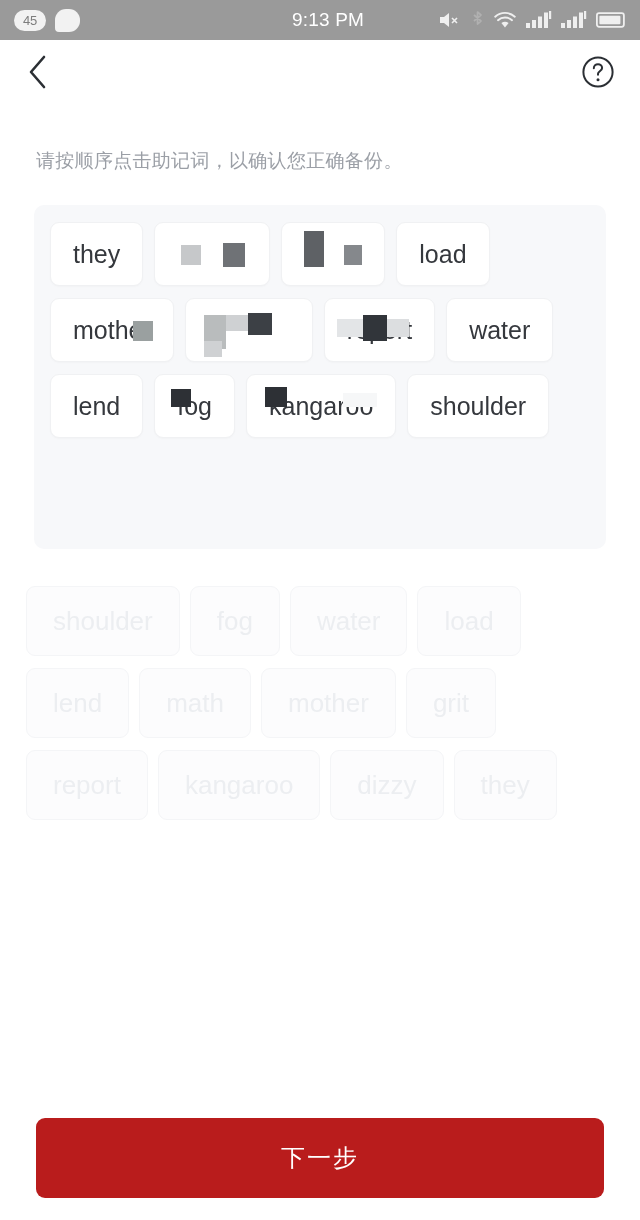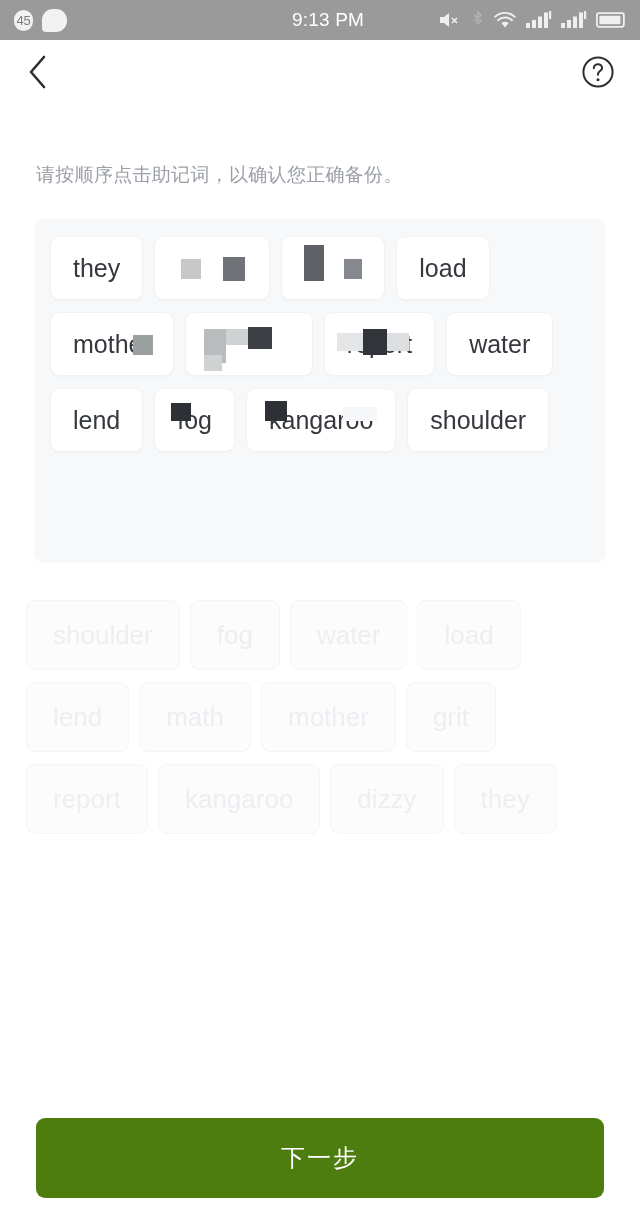--- a/index.html
+++ b/index.html
@@ -20,21 +20,21 @@
   .status-bar {
     height: 40px;
     background: #9a9a9a;
     display: flex;
     align-items: center;
     padding: 0 14px;
     position: relative;
   }
   .sb-left { display: flex; align-items: center; gap: 9px; }
   .sb-badge {
-    width: 19px; height: 21px;
+    width: 32px; height: 21px;
     border-radius: 11px;
     background: #f2f2f2;
     color: #7d7d7d;
     font-size: 13px;
     display: flex; align-items: center; justify-content: center;
     letter-spacing: -0.3px;
   }
   .sb-bubble {
     width: 25px; height: 23px;
     background: #f2f2f2;
@@ -73,21 +73,21 @@
 
   
   .heading-block { padding: 26px 36px 0 36px; }
   .page-title {
     font-size: 26px;
     font-weight: bold;
     color: #1f2226;
     letter-spacing: 0.5px;
   }
   .page-subtitle {
-    margin-top: 28px;
+    margin-top: 14px;
     font-size: 19px;
     color: #9b9fa6;
     letter-spacing: 0.3px;
   }
 
   
   .selected-panel {
     margin: 31px 34px 0 34px;
     background: #f7f8fa;
     border-radius: 10px;
@@ -152,21 +152,21 @@
     bottom: 0;
     height: 124px;
     display: flex;
     align-items: center;
     justify-content: center;
     background: #fff;
   }
   .next-button {
     width: 568px;
     height: 80px;
-    background: #4d7c0f;
+    background: #b91c1c;
     border-radius: 9px;
     border: none;
     color: #ffffff;
     font-size: 24px;
     font-family: "Liberation Sans", "DejaVu Sans", sans-serif;
     letter-spacing: 2px;
     cursor: pointer;
     display: flex;
     align-items: center;
     justify-content: center;

